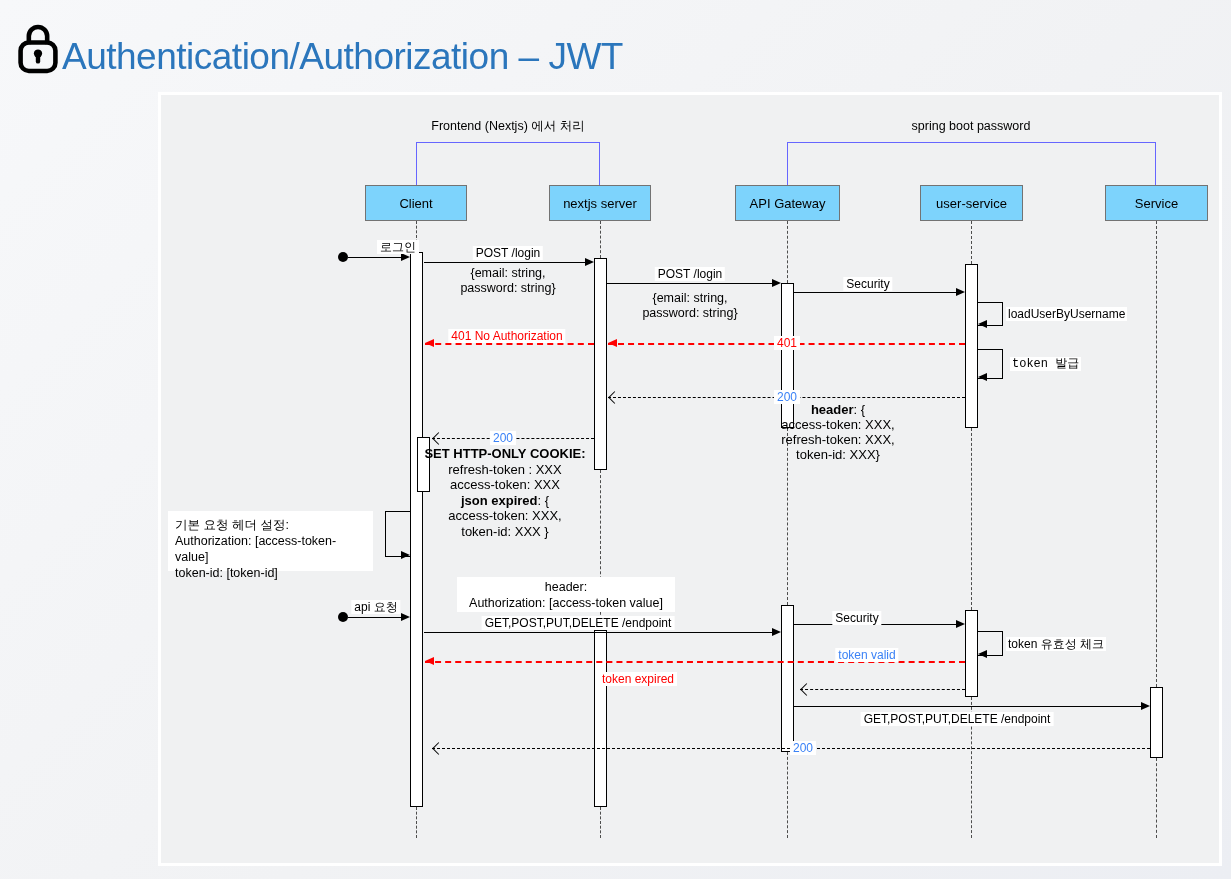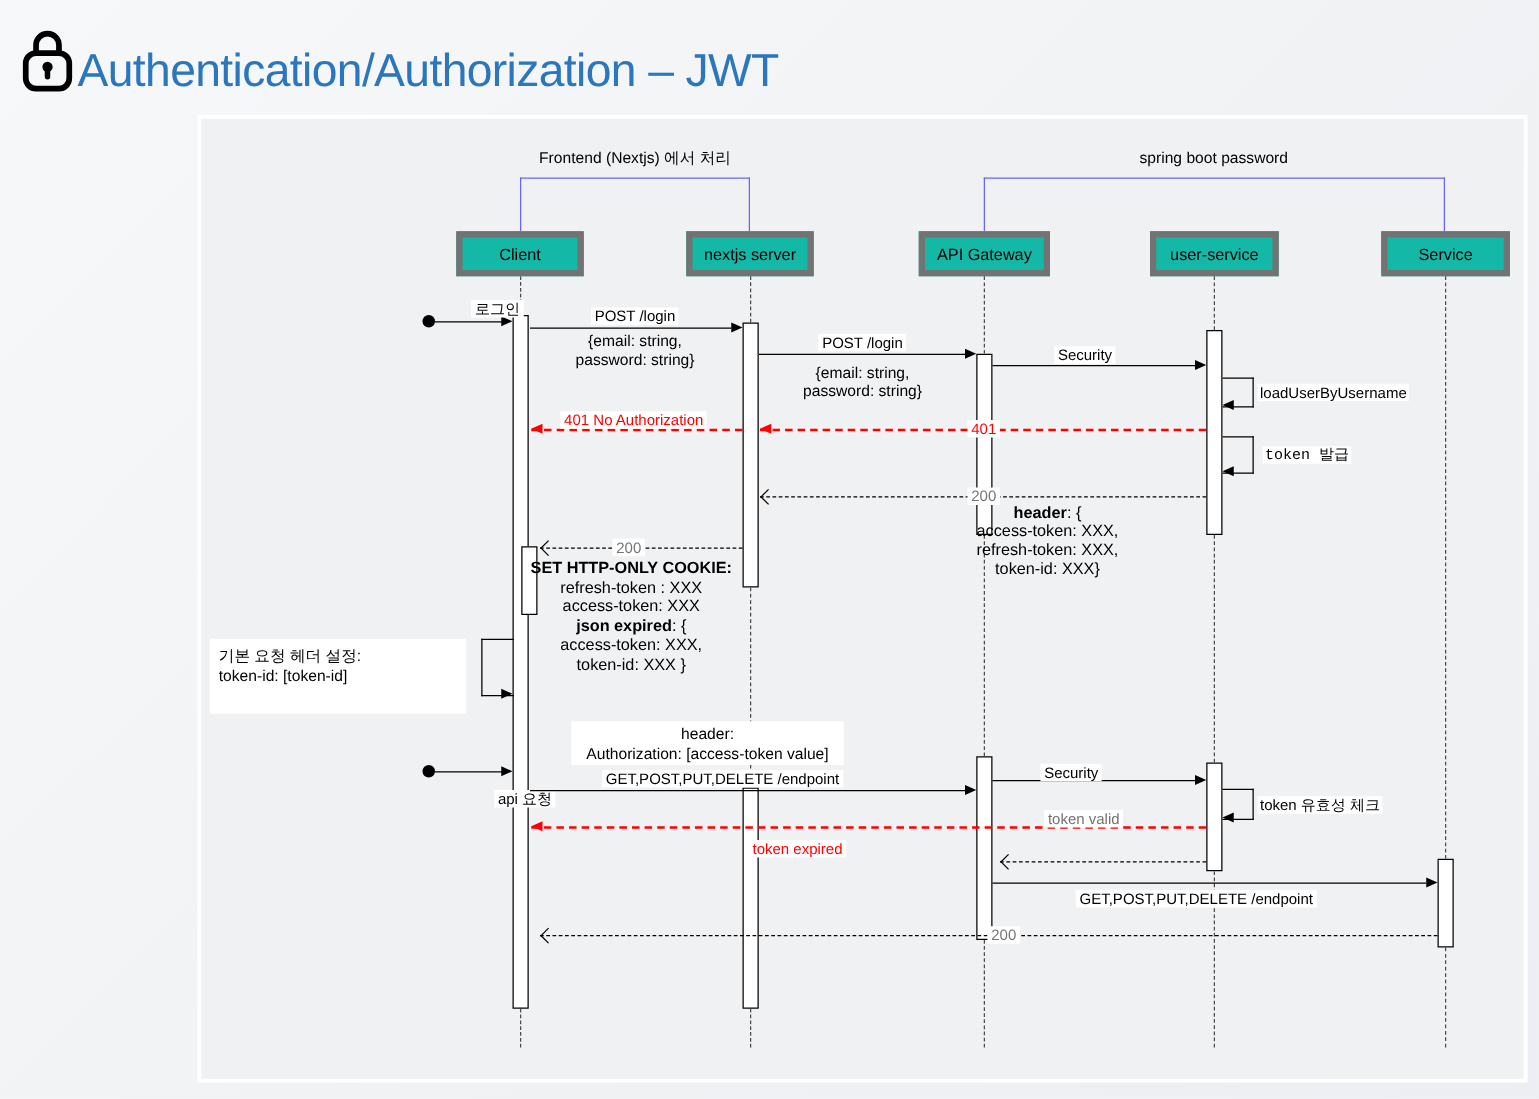--- a/index.html
+++ b/index.html
@@ -4,34 +4,34 @@
 <style>
   html,body{margin:0;padding:0;}
   body{
     width:1231px;height:879px;overflow:hidden;
     font-family:"Liberation Sans","DejaVu Sans",sans-serif;
     background:linear-gradient(135deg,#f7f8fa 0%,#f1f2f4 55%,#eceef3 100%);
     position:relative;color:#000;
   }
   .abs{position:absolute;}
   .panel{position:absolute;background:#f0f1f2;border:3px solid #ffffff;}
-  .pbox{position:absolute;background:#14b8a6;border:5px solid #737373;display:flex;align-items:center;justify-content:center;font-size:13px;box-sizing:border-box;}
+  .pbox{position:absolute;background:#7dd3fc;border:1px solid #737373;display:flex;align-items:center;justify-content:center;font-size:13px;box-sizing:border-box;}
   .ll{position:absolute;width:0;border-left:1px dashed #4d4d4d;}
   .bar{position:absolute;width:13px;background:#fff;border:1px solid #000;box-sizing:border-box;}
   .line{position:absolute;height:0;border-top:1px solid #000;}
   .dash{position:absolute;height:0;border-top:1px dashed #000;}
   .reddash{position:absolute;height:0;border-top:2px dashed #ff0000;}
   .fr{position:absolute;width:0;height:0;border-top:4.5px solid transparent;border-bottom:4.5px solid transparent;border-left:9px solid #000;}
   .fl{position:absolute;width:0;height:0;border-top:4.5px solid transparent;border-bottom:4.5px solid transparent;border-right:9px solid #000;}
   .rl{position:absolute;width:0;height:0;border-top:4.5px solid transparent;border-bottom:4.5px solid transparent;border-right:9px solid #ff0000;}
   .cl{position:absolute;width:8px;height:8px;border-left:1.5px solid #000;border-bottom:1.5px solid #000;transform:rotate(45deg);}
   .lbl{position:absolute;font-size:12px;line-height:14px;white-space:nowrap;transform:translateX(-50%);background:#ffffff;padding:0 3px;}
   .txt{position:absolute;font-size:12px;line-height:14px;white-space:nowrap;background:#ffffff;padding:0 2px;}
   .red{color:#ff0000;}
-  .blue{color:#737373;}
+  .blue{color:#3b82f6;}
   .loop{position:absolute;border:1px solid #000;border-left:none;}
   .loopL{position:absolute;border:1px solid #000;border-right:none;}
   .gh{position:absolute;height:0;border-top:1.5px solid #6666ff;}
   .gv{position:absolute;width:0;border-left:1.5px solid #6666ff;}
   .block{position:absolute;font-size:13px;text-align:center;line-height:15px;white-space:nowrap;}
   .wbox{position:absolute;background:#fff;box-sizing:border-box;}
   .dot{position:absolute;width:10px;height:10px;border-radius:50%;background:#000;}
   .title{position:absolute;left:62px;top:20px;font-size:37px;letter-spacing:-0.5px;color:#2b76bc;margin-top:16px;}
 </style>
 </head>
@@ -147,32 +147,33 @@
   <div>access-token: XXX</div>
   <div><b>json expired</b><span>: {</span></div>
   <div>access-token: XXX,</div>
   <div>token-id: XXX }</div>
 </div>
 
 <div class="loopL" style="left:385px;top:511px;width:25px;height:44px;"></div>
 <div class="fr" style="left:401px;top:550.5px;"></div>
 <div class="wbox" style="left:168px;top:511px;width:205px;height:60px;padding:6px 7px;font-size:12.5px;line-height:16px;text-align:left;">
   <div>기본 요청 헤더 설정:</div>
+  <div>Authorization:  [access-token-value]</div>
   <div>token-id: [token-id]</div>
 </div>
 
 <div class="wbox" style="left:457px;top:577px;width:218px;height:35px;padding-top:2px;font-size:12.5px;line-height:16px;text-align:center;">
   <div>header:</div>
   <div>Authorization: [access-token value]</div>
 </div>
 
 <div class="dot" style="left:338px;top:612px;"></div>
 <div class="line" style="left:348px;top:617px;width:54px;"></div>
 <div class="fr" style="left:401px;top:612.5px;"></div>
-<div class="lbl" style="left:376px;top:632px;margin-left:44px;">api 요청</div>
+<div class="lbl" style="left:376px;top:600px;">api 요청</div>
 
 <div class="line" style="left:424px;top:632px;width:348px;"></div>
 <div class="fr" style="left:772px;top:627.5px;"></div>
 <div class="lbl" style="left:578px;top:616px;">GET,POST,PUT,DELETE /endpoint</div>
 
 <div class="line" style="left:794px;top:624px;width:162px;"></div>
 <div class="fr" style="left:956px;top:619.5px;"></div>
 <div class="lbl" style="left:857px;top:611px;">Security</div>
 
 <div class="loop" style="left:978px;top:631px;width:24px;height:23px;"></div>

